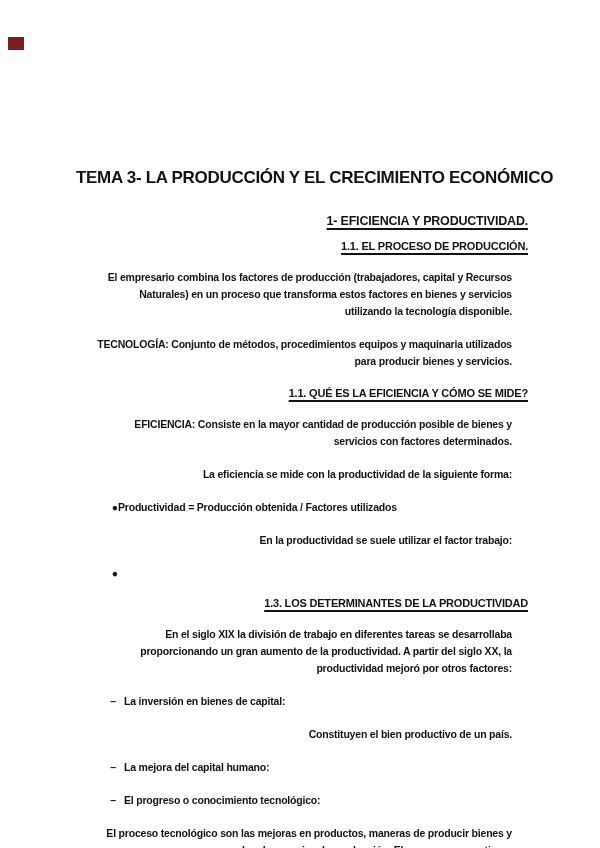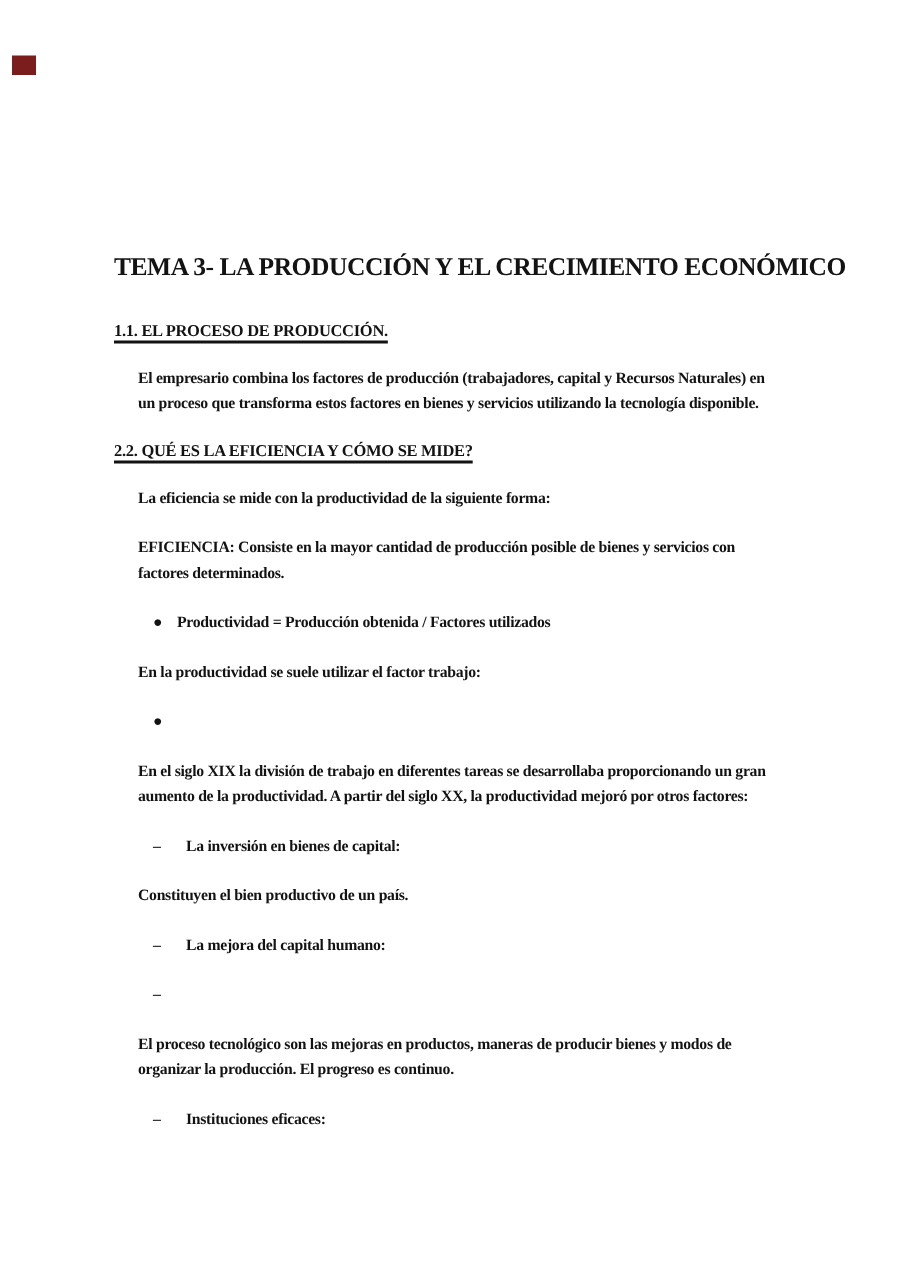--- a/index.html
+++ b/index.html
@@ -6,23 +6,24 @@
     margin: 0;
     padding: 0;
     background: #ffffff;
   }
   .page {
     position: relative;
     width: 600px;
     height: 848px;
     background: #ffffff;
     overflow: hidden;
-    font-family: Liberation Serif, serif;
+    font-family: Liberation Sans, sans-serif;
     font-weight: bold;
     color: #131313;
+    text-align: right;
   }
   .corner-mark {
     position: absolute;
     left: 8px;
     top: 37px;
     width: 16px;
     height: 13px;
     background: #7b1d1d;
   }
   .content {
@@ -94,66 +95,70 @@
 <body>
 
 <div class="page">
 
   <div class="corner-mark"></div>
 
   <div class="content">
 
     <h1 class="doc-title">TEMA 3- LA PRODUCCIÓN Y EL CRECIMIENTO ECONÓMICO</h1>
 
+    <h2 class="h2">1- EFICIENCIA Y PRODUCTIVIDAD.</h2>
 
     <h3 class="h3" style="margin-top:0">1.1. EL PROCESO DE PRODUCCIÓN.</h3>
 
     <p class="mb">El empresario combina los factores de producción (trabajadores, capital y Recursos Naturales) en un proceso que transforma estos factores en bienes y servicios utilizando la tecnología disponible.</p>
 
+    <p>TECNOLOGÍA: Conjunto de métodos, procedimientos equipos y maquinaria utilizados para producir bienes y servicios.</p>
 
-    <h3 class="h3">2.2. QUÉ ES LA EFICIENCIA Y CÓMO SE MIDE?</h3>
+    <h3 class="h3">1.1. QUÉ ES LA EFICIENCIA Y CÓMO SE MIDE?</h3>
+
+    <p>EFICIENCIA: Consiste en la mayor cantidad de producción posible de bienes y servicios con factores determinados.</p>
 
     <p>La eficiencia se mide con la productividad de la siguiente forma:</p>
-
-    <p>EFICIENCIA: Consiste en la mayor cantidad de producción posible de bienes y servicios con factores determinados.</p>
 
     <ul class="bullets">
       <li>
         <span class="marker">●</span>
         <span>Productividad = Producción obtenida / Factores utilizados</span>
       </li>
     </ul>
 
     <p>En la productividad se suele utilizar el factor trabajo:</p>
 
     <ul class="bullets">
       <li>
         <span class="marker">●</span>
       </li>
     </ul>
 
+    <h3 class="h3">1.3. LOS DETERMINANTES DE LA PRODUCTIVIDAD</h3>
 
     <p>En el siglo XIX la división de trabajo en diferentes tareas se desarrollaba proporcionando un gran aumento de la productividad. A partir del siglo XX, la productividad mejoró por otros factores:</p>
 
     <div class="dash-item">
       <span class="marker">–</span>
       <span class="gap-after"></span>
       <span>La inversión en bienes de capital:</span>
     </div>
     <p>Constituyen el bien productivo de un país.</p>
 
     <div class="dash-item">
       <span class="marker">–</span>
       <span class="gap-after"></span>
       <span>La mejora del capital humano:</span>
     </div>
 
     <div class="dash-item">
       <span class="marker">–</span>
       <span class="gap-after"></span>
+      <span>El progreso o conocimiento tecnológico:</span>
     </div>
     <p>El proceso tecnológico son las mejoras en productos, maneras de producir bienes y modos de organizar la producción. El progreso es continuo.</p>
 
     <div class="dash-item">
       <span class="marker">–</span>
       <span class="gap-after"></span>
       <span>Instituciones eficaces:</span>
     </div>
 
   </div>

